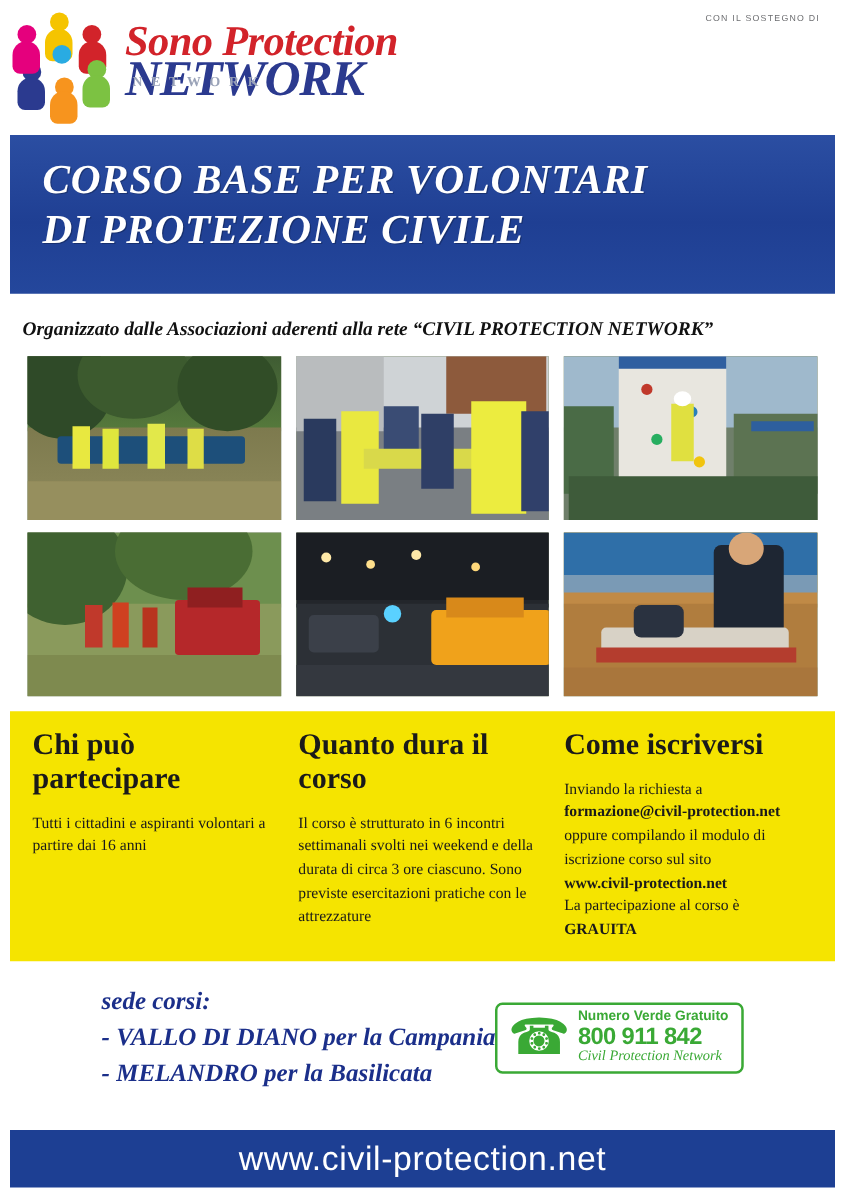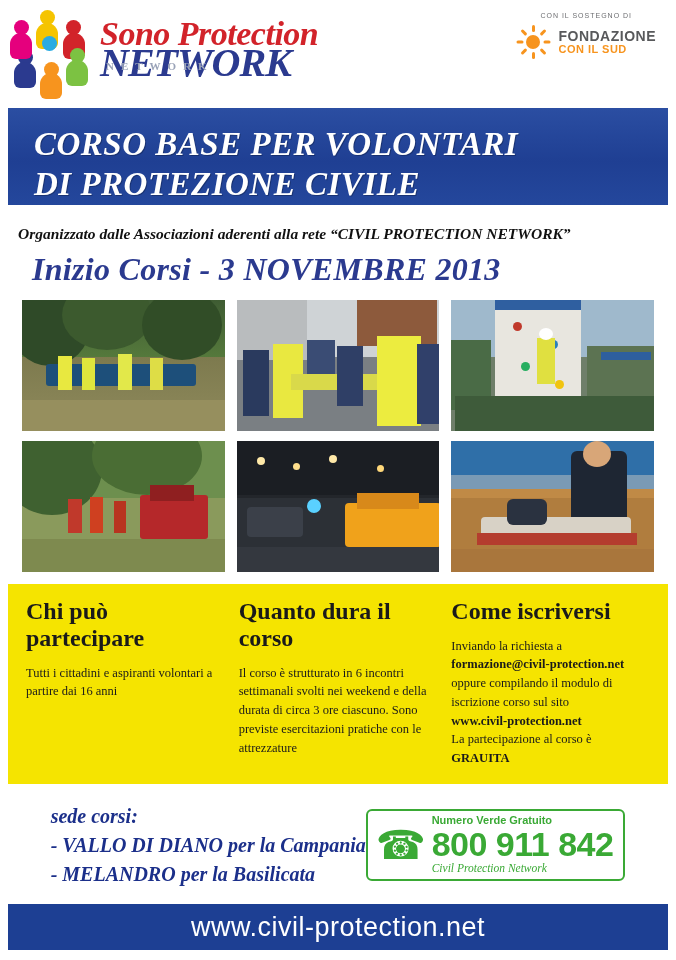--- a/index.html
+++ b/index.html
@@ -125,21 +125,21 @@
     font-weight: bold;
     font-size: 11px;
     color: #f7941e;
     letter-spacing: 0.5px;
   }
 
   
   .title-bar {
     margin: 4px 8px 0 8px;
     background: linear-gradient(180deg, #2b4ea2 0%, #1f3f93 55%, #24479c 100%);
-    padding: 16px 0 0 26px;
+    padding: 16px 0 30px 26px;
     color: #ffffff;
   }
   .title-bar .t {
     font-family: "Liberation Serif", serif;
     font-weight: bold;
     font-style: italic;
     font-size: 33px;
     line-height: 1.22;
     letter-spacing: 0.5px;
     text-shadow: 1px 1px 0 rgba(0,0,0,0.25);
@@ -240,21 +240,21 @@
   .green-lines { line-height: 1.05; }
   .gl-top {
     font-family: "Liberation Sans", sans-serif;
     font-weight: bold;
     font-size: 11px;
     color: #3aa935;
   }
   .gl-num {
     font-family: "Liberation Sans", sans-serif;
     font-weight: bold;
-    font-size: 34px;
+    font-size: 19px;
     color: #3aa935;
     letter-spacing: -0.5px;
   }
   .gl-bot {
     font-family: "Liberation Serif", serif;
     font-style: italic;
     font-size: 11.5px;
     color: #3aa935;
   }
 
@@ -300,47 +300,29 @@
       </div>
       <div class="brand-text">
         <div class="brand-civil">Sono Protection</div>
         <div class="brand-network">NETWORK</div>
         <div class="brand-sub">NETWORK</div>
       </div>
     </div>
 
     <div class="sponsor">
       <div class="sponsor-kicker">CON IL SOSTEGNO DI</div>
-      <div class="sponsor-row">
-        <div class="sun">
-          <span class="ray" style="transform:rotate(0deg);"></span>
-          <span class="ray" style="transform:rotate(45deg);"></span>
-          <span class="ray" style="transform:rotate(90deg);"></span>
-          <span class="ray" style="transform:rotate(135deg);"></span>
-          <span class="ray" style="transform:rotate(180deg);"></span>
-          <span class="ray" style="transform:rotate(225deg);"></span>
-          <span class="ray" style="transform:rotate(270deg);"></span>
-          <span class="ray" style="transform:rotate(315deg);"></span>
-          <span class="sun-core"></span>
-        </div>
-        <div class="sponsor-name">
-          <div class="l1">FONDAZIONE</div>
-          <div class="l2">CON IL SUD</div>
-        </div>
-      </div>
     </div>
   </div>
 
   <div class="title-bar">
     <div class="t">CORSO BASE PER VOLONTARI</div>
     <div class="t">DI PROTEZIONE CIVILE</div>
   </div>
 
   <div class="organizer">Organizzato dalle Associazioni aderenti alla rete “CIVIL PROTECTION NETWORK”</div>
-  <div class="start-date">Inizio Corsi - 3 NOVEMBRE 2013</div>
 
   <div class="photos">
 
     <div class="photo">
       <div class="sky" style="background:linear-gradient(180deg,#3f5c33,#567a3c);"></div>
       <div class="ground" style="background:linear-gradient(180deg,#7d7a4e,#8f8a5c);"></div>
       <span class="blob" style="left:-12px; top:-14px; width:80px; height:80px; background:#2f4a28;"></span>
       <span class="blob" style="left:40px; top:-20px; width:90px; height:70px; background:#3c5a2e;"></span>
       <span class="blob" style="left:120px;top:-10px; width:80px; height:70px; background:#314d27;"></span>
       <span class="bar" style="left:24px; top:64px; width:150px; height:22px; background:#1d4f7a; border-radius:3px;"></span>

